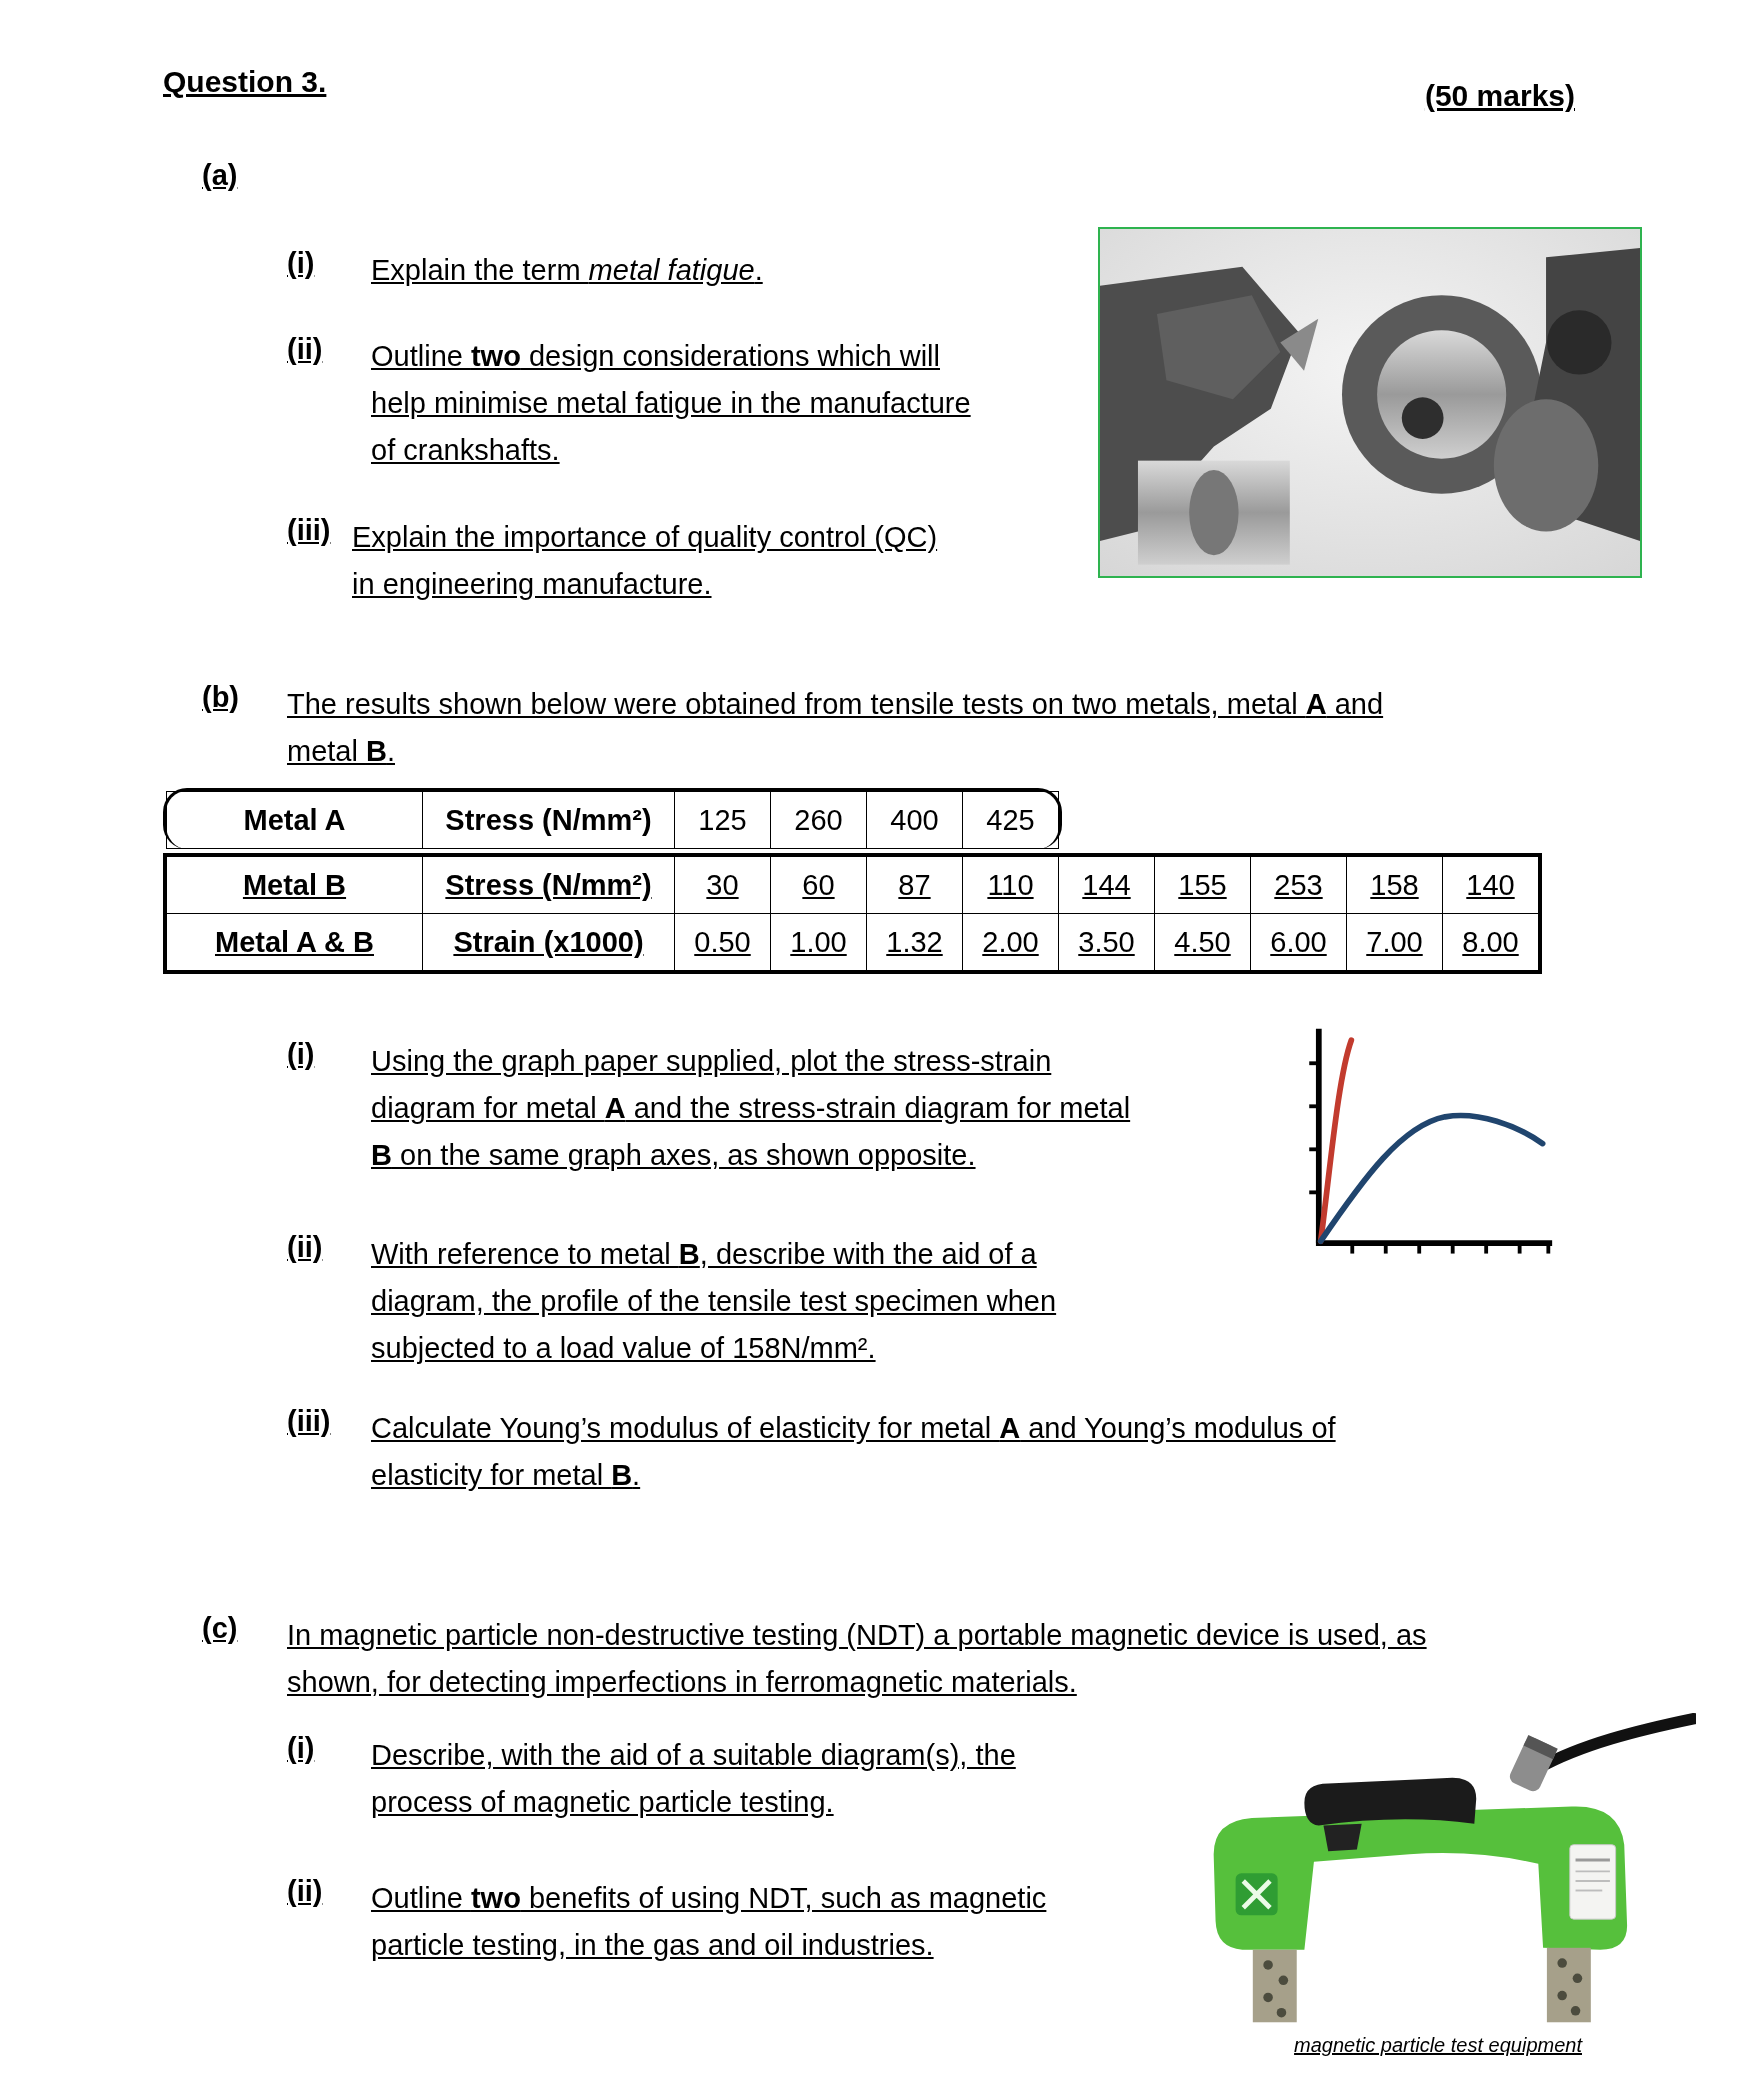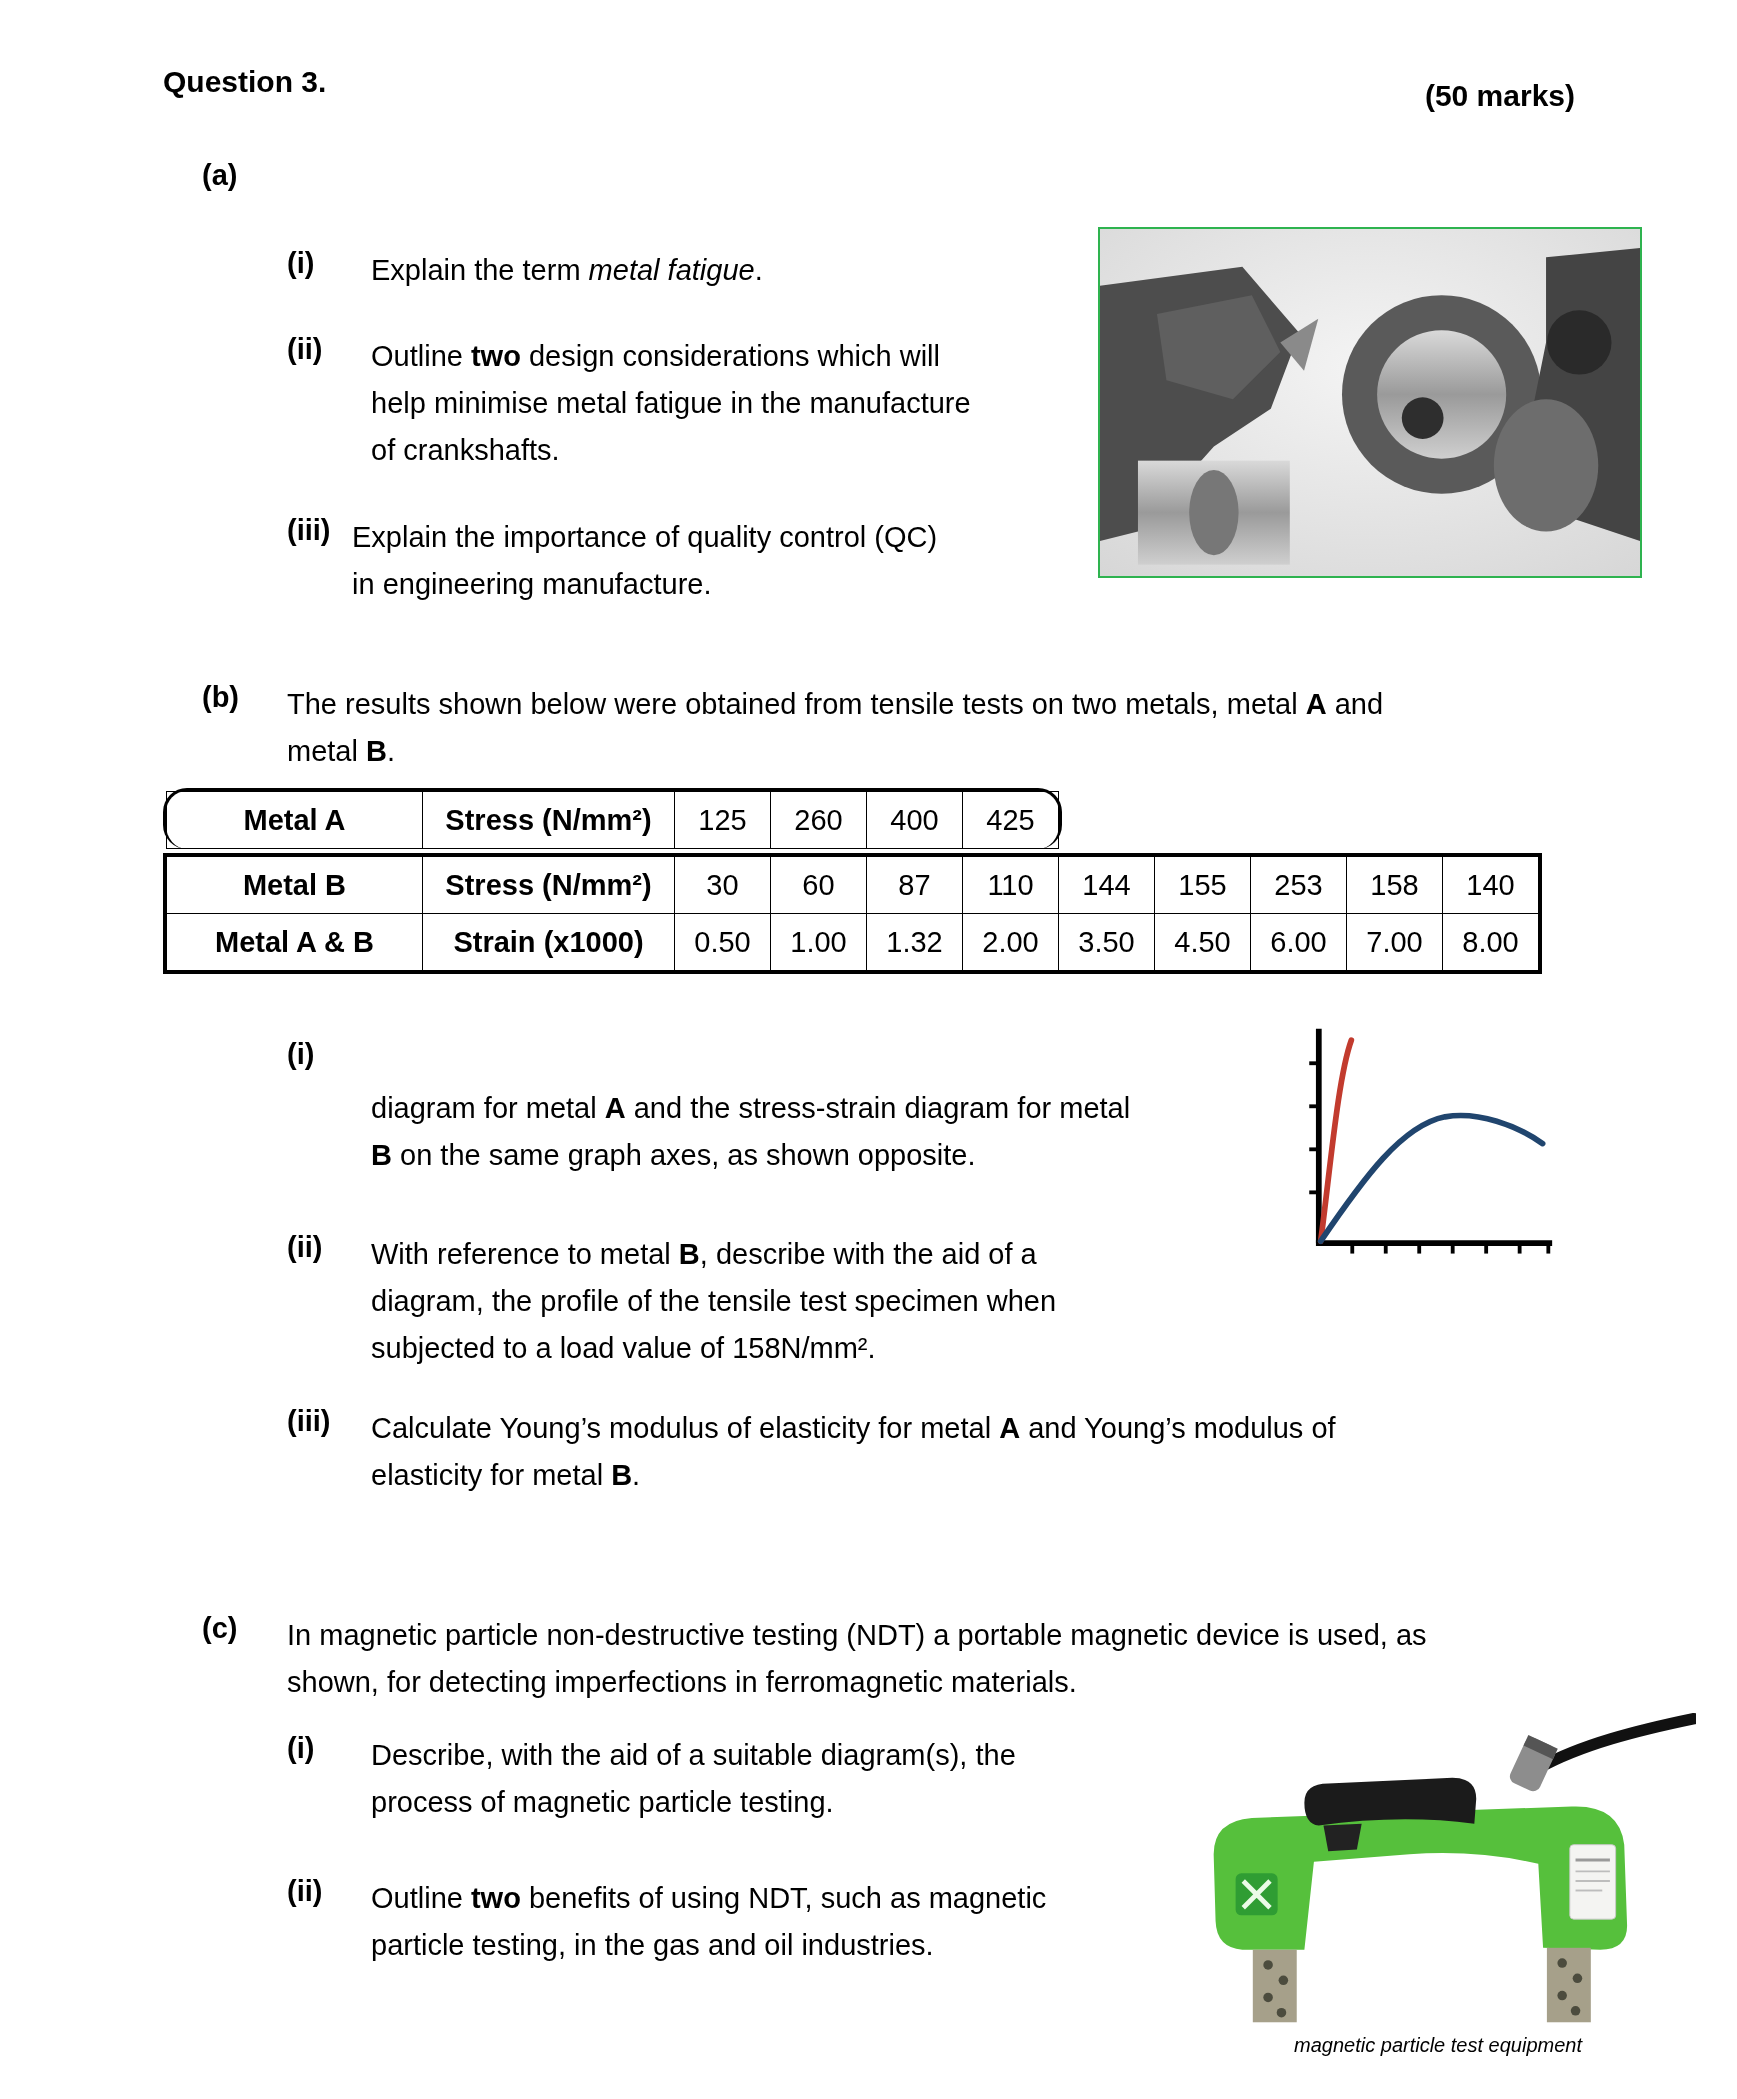--- a/index.html
+++ b/index.html
@@ -1,20 +1,20 @@
 <!DOCTYPE html>
 <html><head>
 <meta charset="utf-8">
 <style>
   html,body{margin:0;padding:0;background:#ffffff;}
   .page{
     position:relative;width:1738px;height:2099px;background:#ffffff;
     font-family:"Liberation Sans", sans-serif;color:#000;overflow:hidden;
   }
-  .abs{position:absolute;}
+  .abs{position:absolute;text-decoration:underline;}
   .title{font-size:30px;font-weight:700;}
   .slabel{font-size:29px;font-weight:700;}
   .body{font-size:29px;line-height:47px;}
   .caption{font-size:20px;font-style:italic;}
 
   
   .photo-frame{border:2.9px solid #2eb34f;background:#e9e9e9;box-sizing:border-box;}
   .photo-frame svg{display:block;width:100%;height:100%;}
 
   
@@ -128,21 +128,21 @@
           <td class="cv">6.00</td>
           <td class="cv">7.00</td>
           <td class="cv">8.00</td>
         </tr>
       </tbody>
         </table>
     </div>
   </div>
 
   <div class="abs slabel" style="left:287px;top:1038px">(i)</div>
-  <div class="abs body" style="left:371px;top:1038px"><br><span>diagram for metal </span><span style="font-weight: 700;">A</span><span> and the stress-strain diagram for metal</span><br><span style="font-weight: 700;">B</span><span> on the same graph axes, as shown opposite.</span></div>
+  <div class="abs body" style="left:371px;top:1038px"><span>Using the graph paper supplied, plot the stress-strain</span><br><span>diagram for metal </span><span style="font-weight: 700;">A</span><span> and the stress-strain diagram for metal</span><br><span style="font-weight: 700;">B</span><span> on the same graph axes, as shown opposite.</span></div>
 
   <div class="abs" style="left:1292px;top:1025px;width:264px;height:241px">
     <svg viewBox="0 0 276 252" width="264" height="241">
       <line x1="28" y1="4" x2="28" y2="228" stroke="#000" stroke-width="6"></line>
       <line x1="25" y1="228" x2="272" y2="228" stroke="#000" stroke-width="6"></line>
       <g stroke="#000" stroke-width="4">
         <line x1="18" y1="40" x2="28" y2="40"></line>
         <line x1="18" y1="85" x2="28" y2="85"></line>
         <line x1="18" y1="130" x2="28" y2="130"></line>
         <line x1="18" y1="175" x2="28" y2="175"></line>

